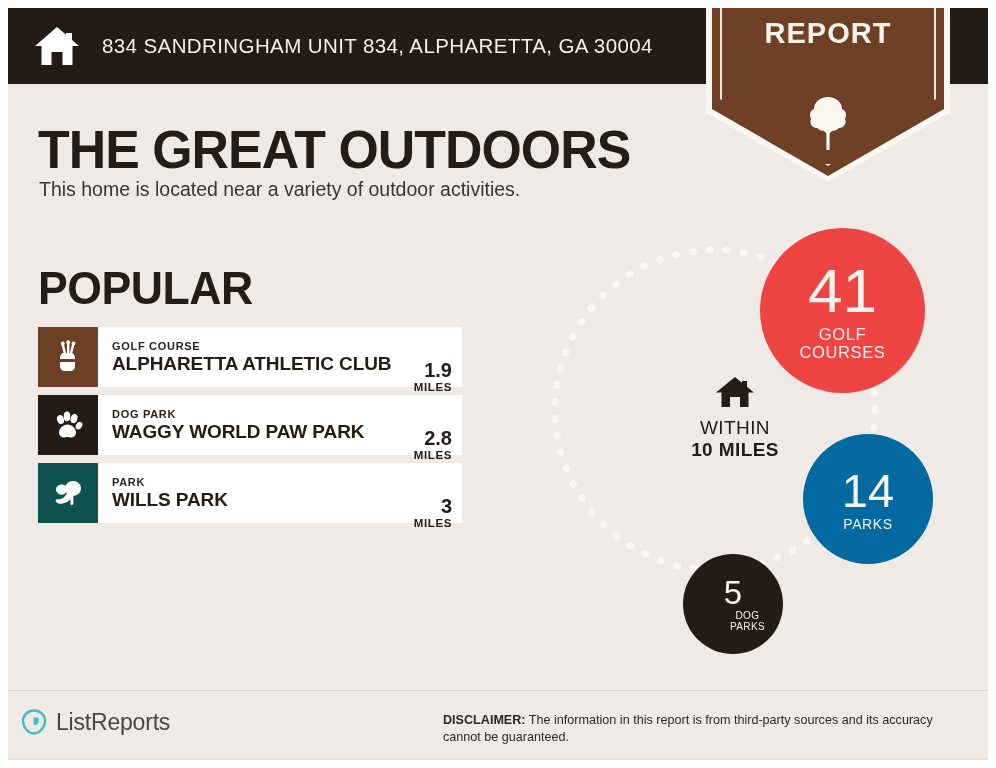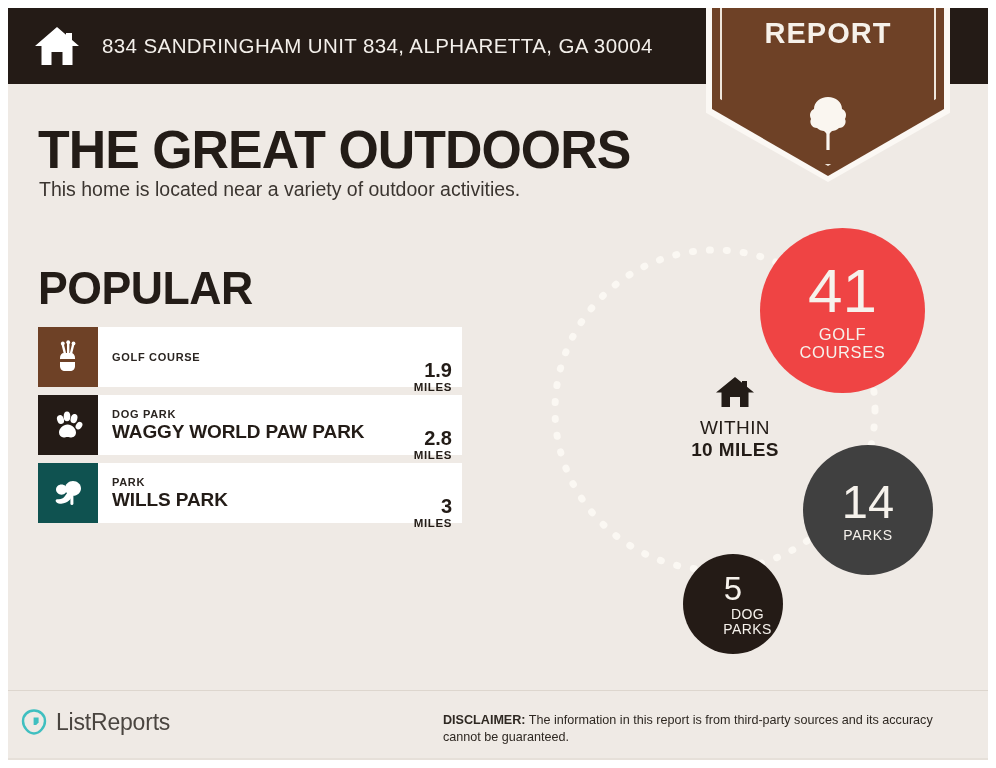--- a/index.html
+++ b/index.html
@@ -218,32 +218,32 @@
   .bubble .lbl { font-weight: 400; line-height: 1.05; }
 
   #bubble-golf {
     left: 245px; top: 18px; width: 165px; height: 165px;
     background: #ef4444;
   }
   #bubble-golf .num { font-size: 62px; margin-bottom: 4px; }
   #bubble-golf .lbl { font-size: 16.5px; letter-spacing: 0.6px; }
 
   #bubble-parks {
-    left: 288px; top: 235px; width: 130px; height: 130px;
-    background: #404040;
+    left: 288px; top: 224px; width: 130px; height: 130px;
+    background: #0369a1;
   }
   #bubble-parks .num { font-size: 47px; margin-bottom: 3px; }
   #bubble-parks .lbl { font-size: 14px; letter-spacing: 0.6px; }
 
   #bubble-dog {
     left: 168px; top: 344px; width: 100px; height: 100px;
     background: #241B16;
   }
   #bubble-dog .num { font-size: 33px; margin-bottom: 2px; }
-  #bubble-dog .lbl { font-size: 14px; letter-spacing: 0.4px; margin-left: 29px; }
+  #bubble-dog .lbl { font-size: 10px; letter-spacing: 0.4px; margin-left: 29px; }
 
   .center-block {
     position: absolute;
     left: 140px;
     top: 165px;
     width: 160px;
     text-align: center;
     color: #231C17;
   }
   .center-house { width: 40px; height: 34px; margin: 0 auto 8px; display: block; }
@@ -339,20 +339,21 @@
           <rect x="20" y="3" width="2.4" height="11" rx="1.2" fill="#FFFFFF" transform="rotate(14 21.2 8.5)"></rect>
           <circle cx="11.8" cy="3.4" r="1.9" fill="#FFFFFF"></circle>
           <circle cx="17.2" cy="2.2" r="1.9" fill="#FFFFFF"></circle>
           <circle cx="22.5" cy="3.4" r="1.9" fill="#FFFFFF"></circle>
           <rect x="8" y="19" width="18" height="3" rx="1.5" fill="#6E4126"></rect>
         </svg>
       </div>
       <div class="row-body">
         <div class="row-text">
           <div class="row-cat">GOLF COURSE</div>
+          <div class="row-name">ALPHARETTA ATHLETIC CLUB</div>
         </div>
         <div class="row-dist">
           <div class="num">1.9</div>
           <div class="unit">MILES</div>
         </div>
       </div>
     </div>
 
     <div class="row">
       <div class="row-icon" style="background:#241B16">

